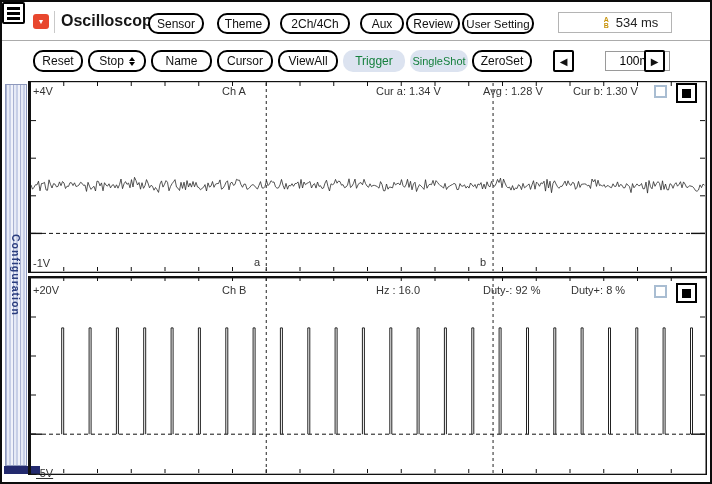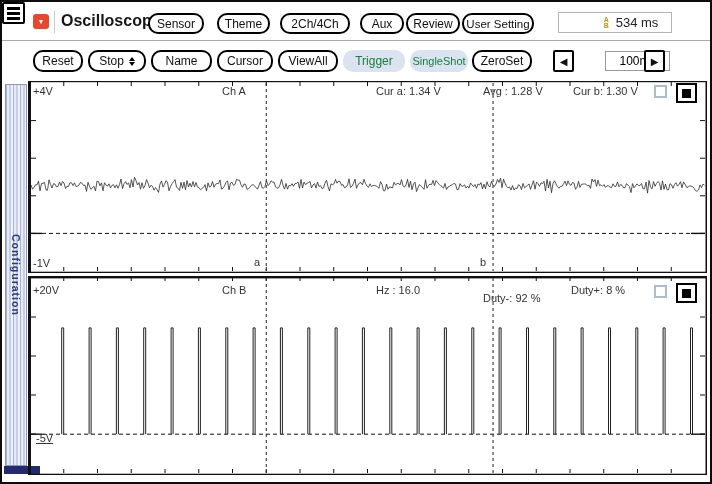--- a/index.html
+++ b/index.html
@@ -78,23 +78,23 @@
            display:flex; align-items:center; justify-content:center; cursor:pointer; }
   .sqbtn .sq { width:9px; height:9px; background:#000; }
 
   #lblA-top{left:31px;top:83px;} #lblA-name{left:220px;top:83px;}
   #lblA-m1{left:374px;top:83px;} #lblA-m2{left:481px;top:83px;} #lblA-m3{left:571px;top:83px;}
   #cbA{left:652px;top:83px;} #sqA{left:674px;top:81px;}
   #lblA-bottom{left:31px;top:255px;}
   #lbl-cur-a{left:252px;top:254px;} #lbl-cur-b{left:478px;top:254px;}
 
   #lblB-top{left:31px;top:282px;} #lblB-name{left:220px;top:282px;}
-  #lblB-m1{left:374px;top:282px;} #lblB-m2{left:481px;top:290px;} #lblB-m3{left:569px;top:282px;}
+  #lblB-m1{left:374px;top:282px;} #lblB-m2{left:481px;top:282px;} #lblB-m3{left:569px;top:282px;}
   #cbB{left:652px;top:283px;} #sqB{left:674px;top:281px;}
-  #lblB-bottom{left:34px;top:430px;text-decoration:underline;}
+  #lblB-bottom{left:34px;top:465px;text-decoration:underline;}
 </style>
 </head>
 <body>
 
 <div class="window">
 
   <div id="icon-app" class="abs">
     <span>▼</span>
   </div>
   <div id="sep1" class="abs"></div>

